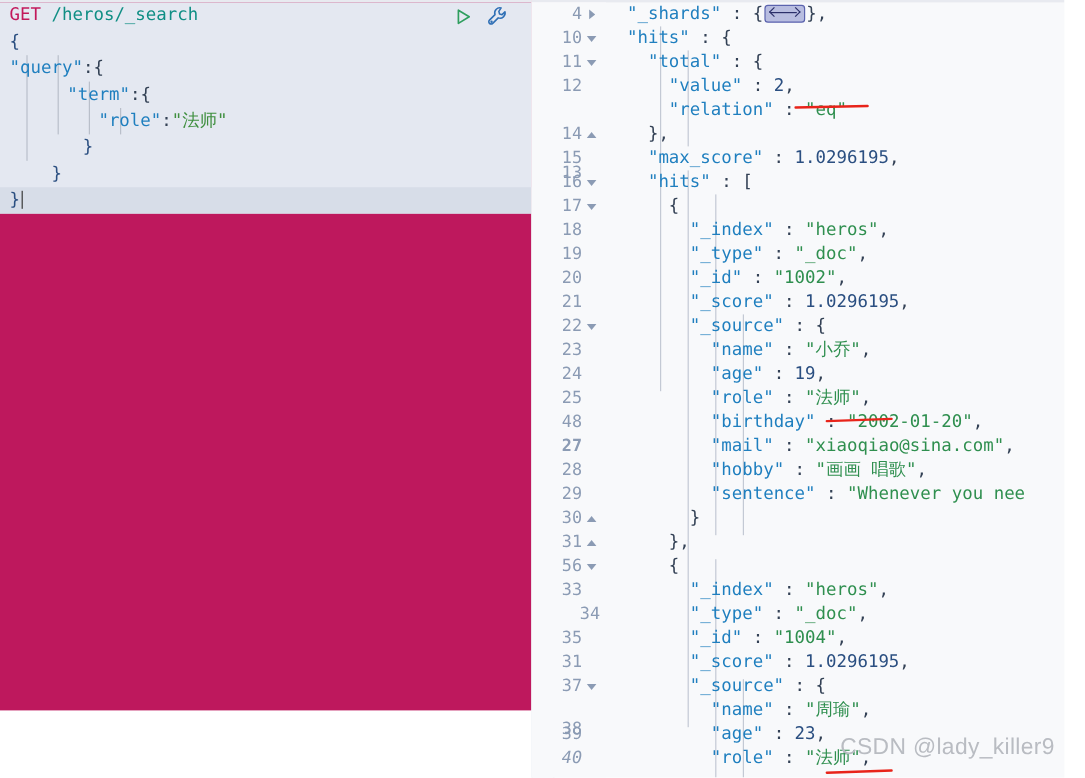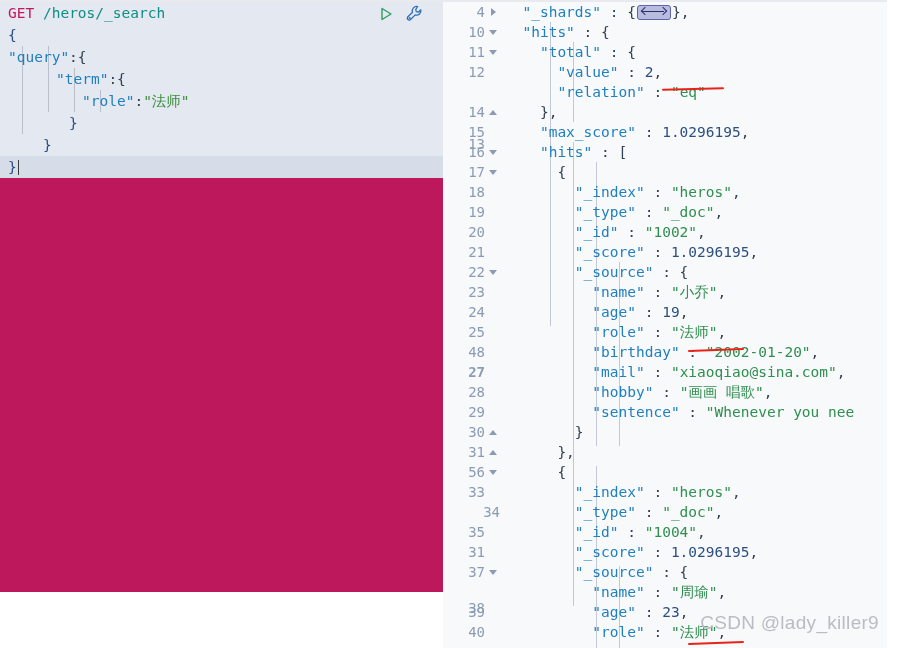--- a/index.html
+++ b/index.html
@@ -315,21 +315,21 @@
           <span class="fold">
             <span class="tri down"></span>
           </span>
         </div>
         <div class="row" style="position: absolute; top: 548px; left: 0px; width: 62px; margin-top: 48px;">
           <span class="lineno">38</span>
         </div>
         <div class="row" style="position: absolute; top: 600px; left: 0px; width: 62px;">
           <span class="lineno">39</span>
         </div>
-        <div class="row" style="position: absolute; top: 620px; left: 0px; width: 62px;">
+        <div class="row" style="position: absolute; top: 620px; left: 0px; width: 62px; font-style: italic;">
           <span class="lineno">40</span>
         </div>
       </div>
 
     <div class="code-area" id="codearea">
 
       <div class="rguide" style="left:45px;top:20px;height:304px;"></div>
       <div class="rguide" style="left:68px;top:40px;height:80px;"></div>
       <div class="rguide" style="left:68px;top:140px;height:464px;"></div>
       <div class="rguide" style="left:91px;top:160px;height:284px;"></div>

